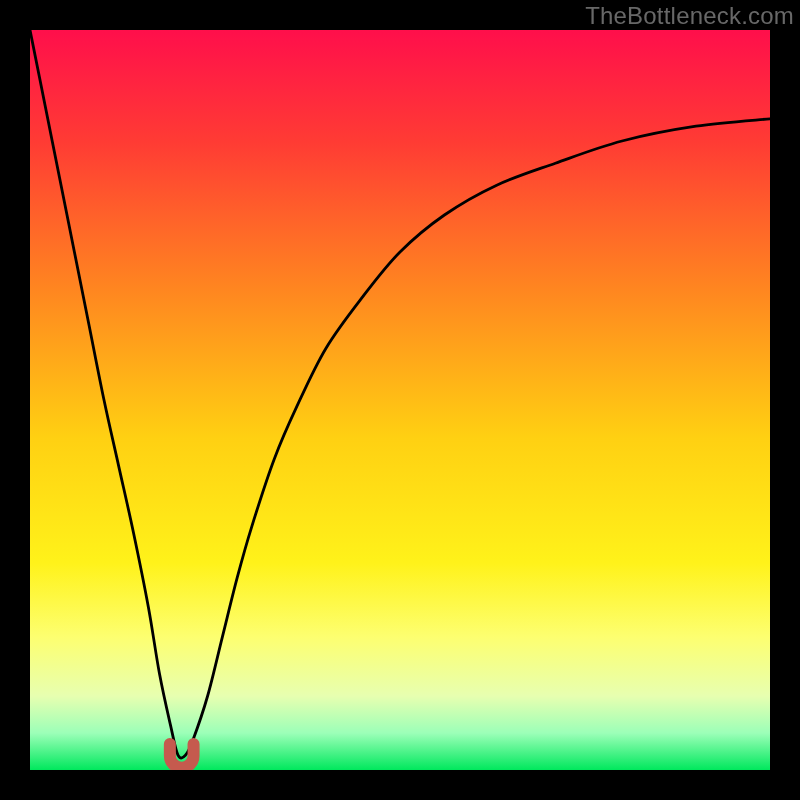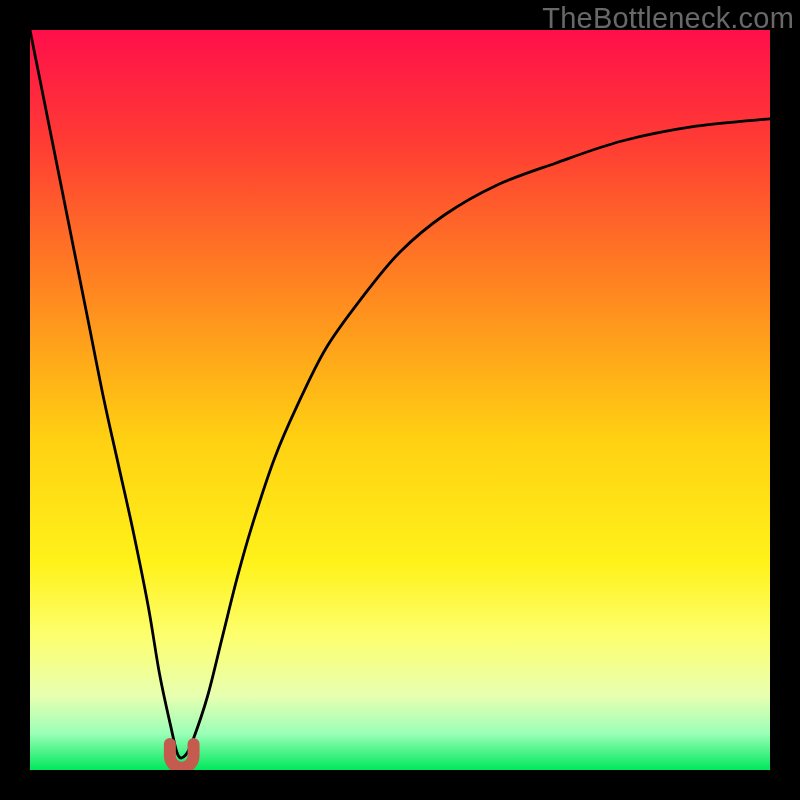--- a/index.html
+++ b/index.html
@@ -23,21 +23,21 @@
     top: 30px;
     width: 740px;
     height: 740px;
     overflow: hidden;
   }
   .watermark {
     position: absolute;
     top: 2px;
     right: 6px;
     color: #686868;
-    font-size: 29px;
+    font-size: 24px;
     letter-spacing: 0.2px;
     font-weight: 400;
     margin-left: 28px;
   }
   svg { display: block; }
 </style>
 </head>
 <body>
 
 <div class="outer">

